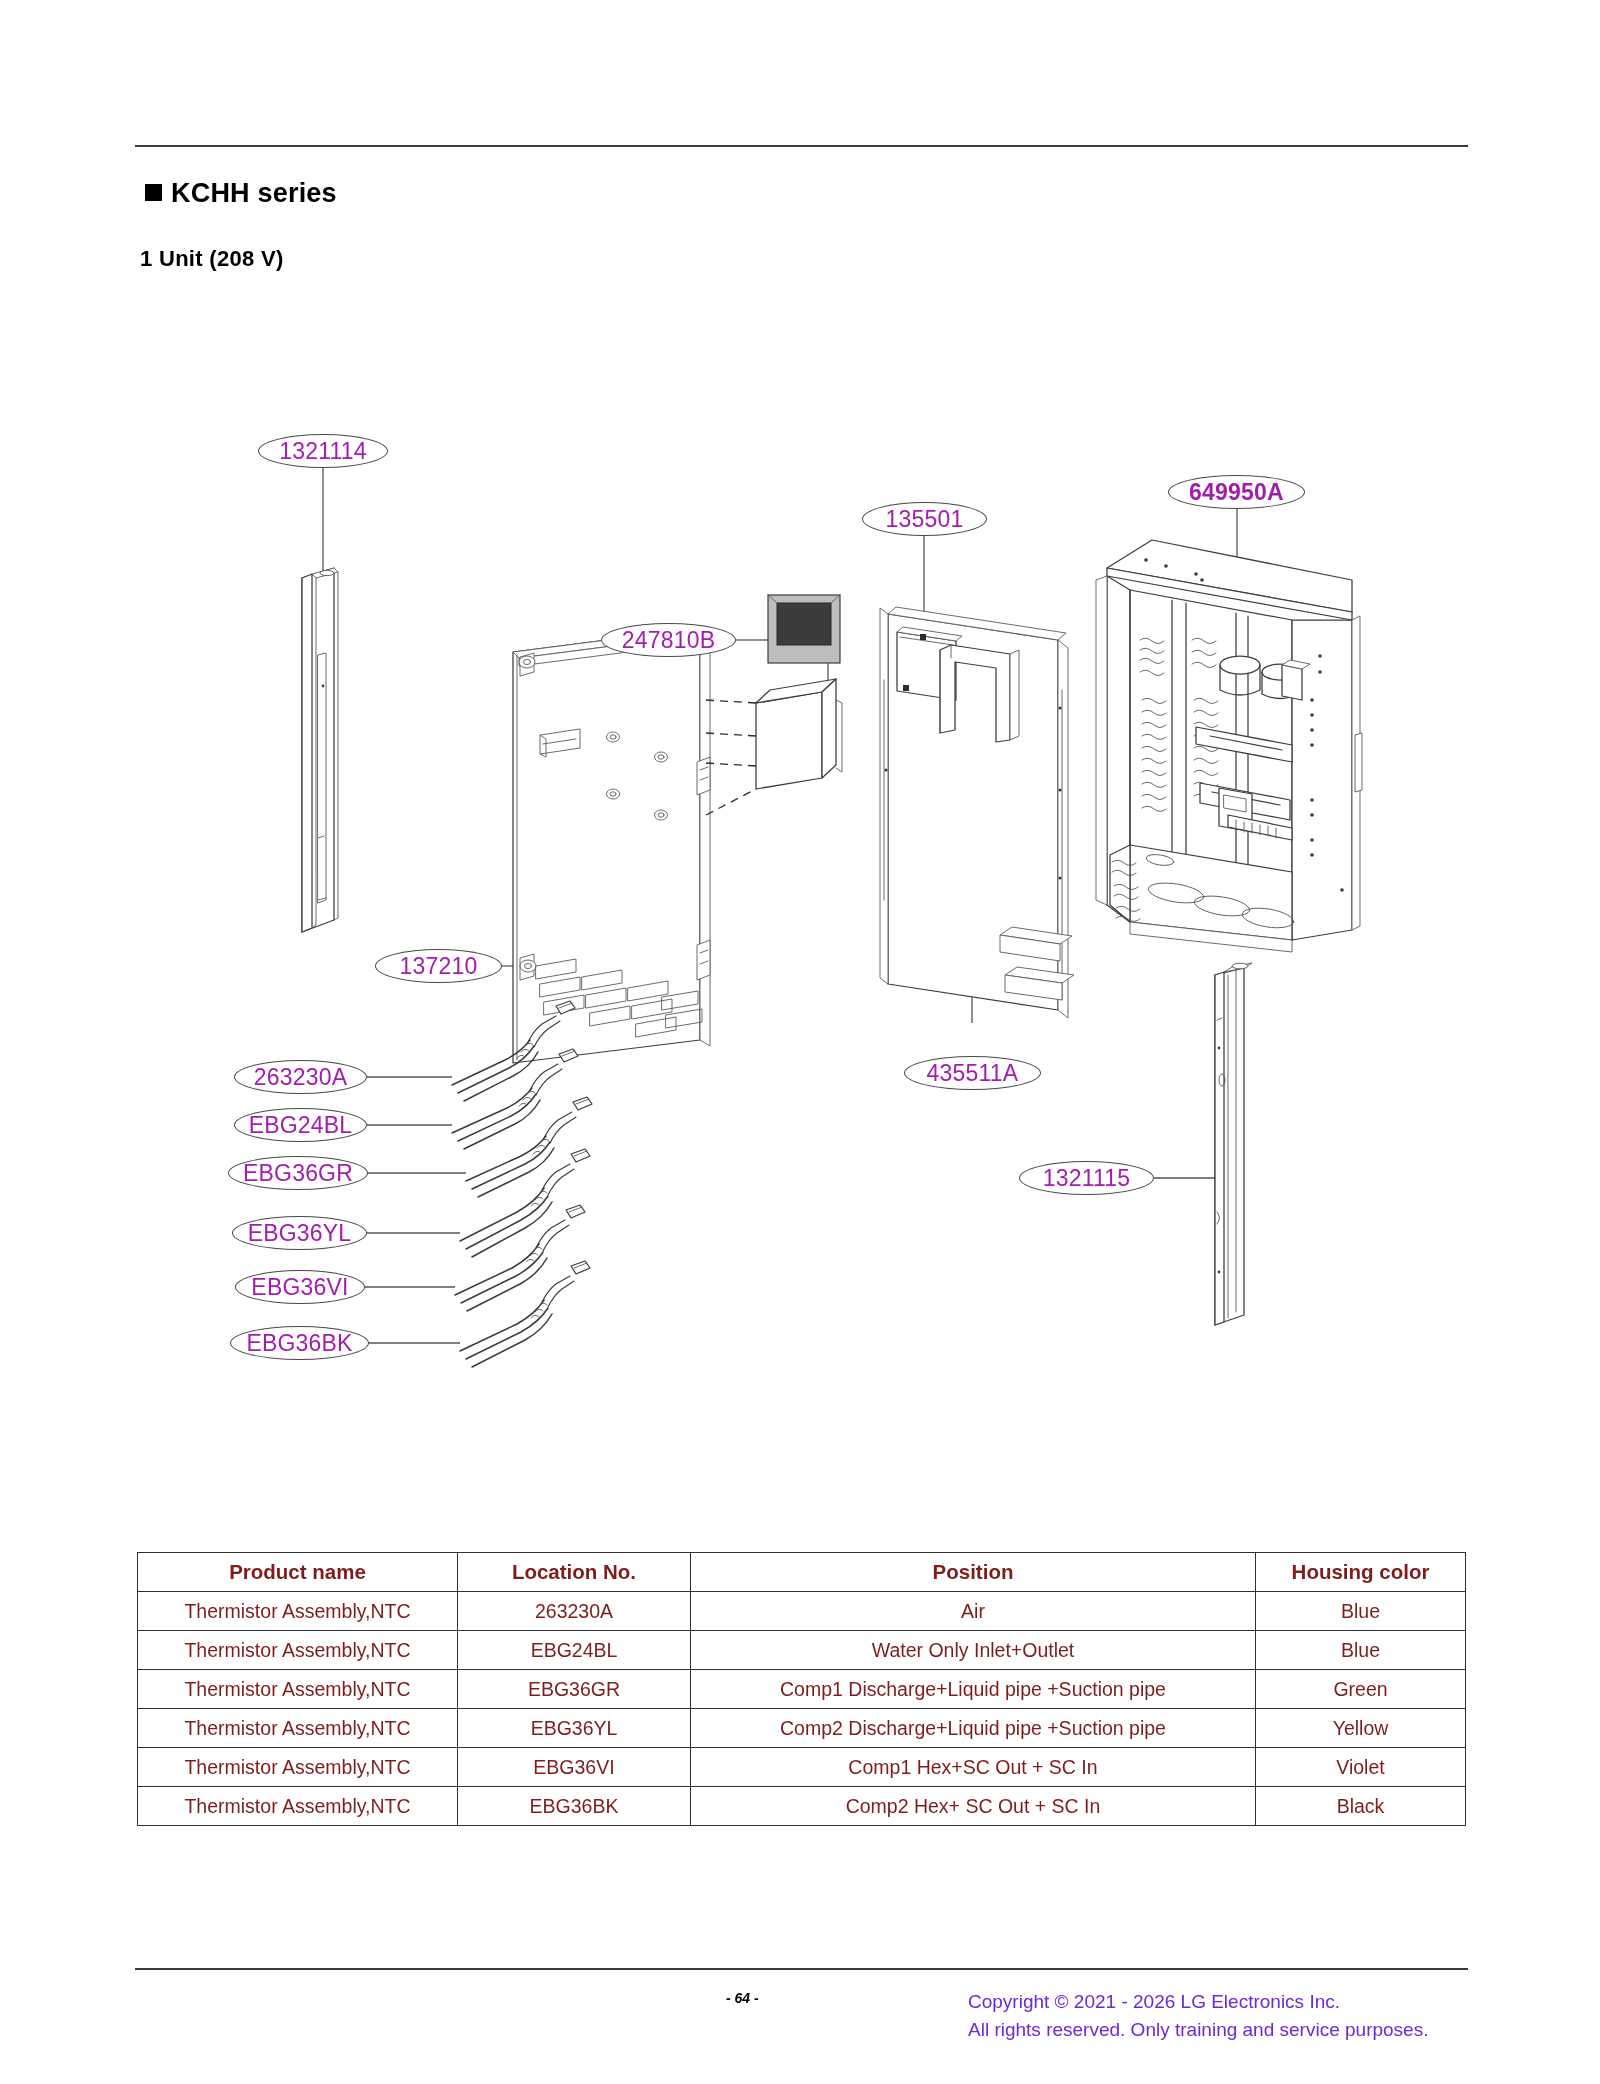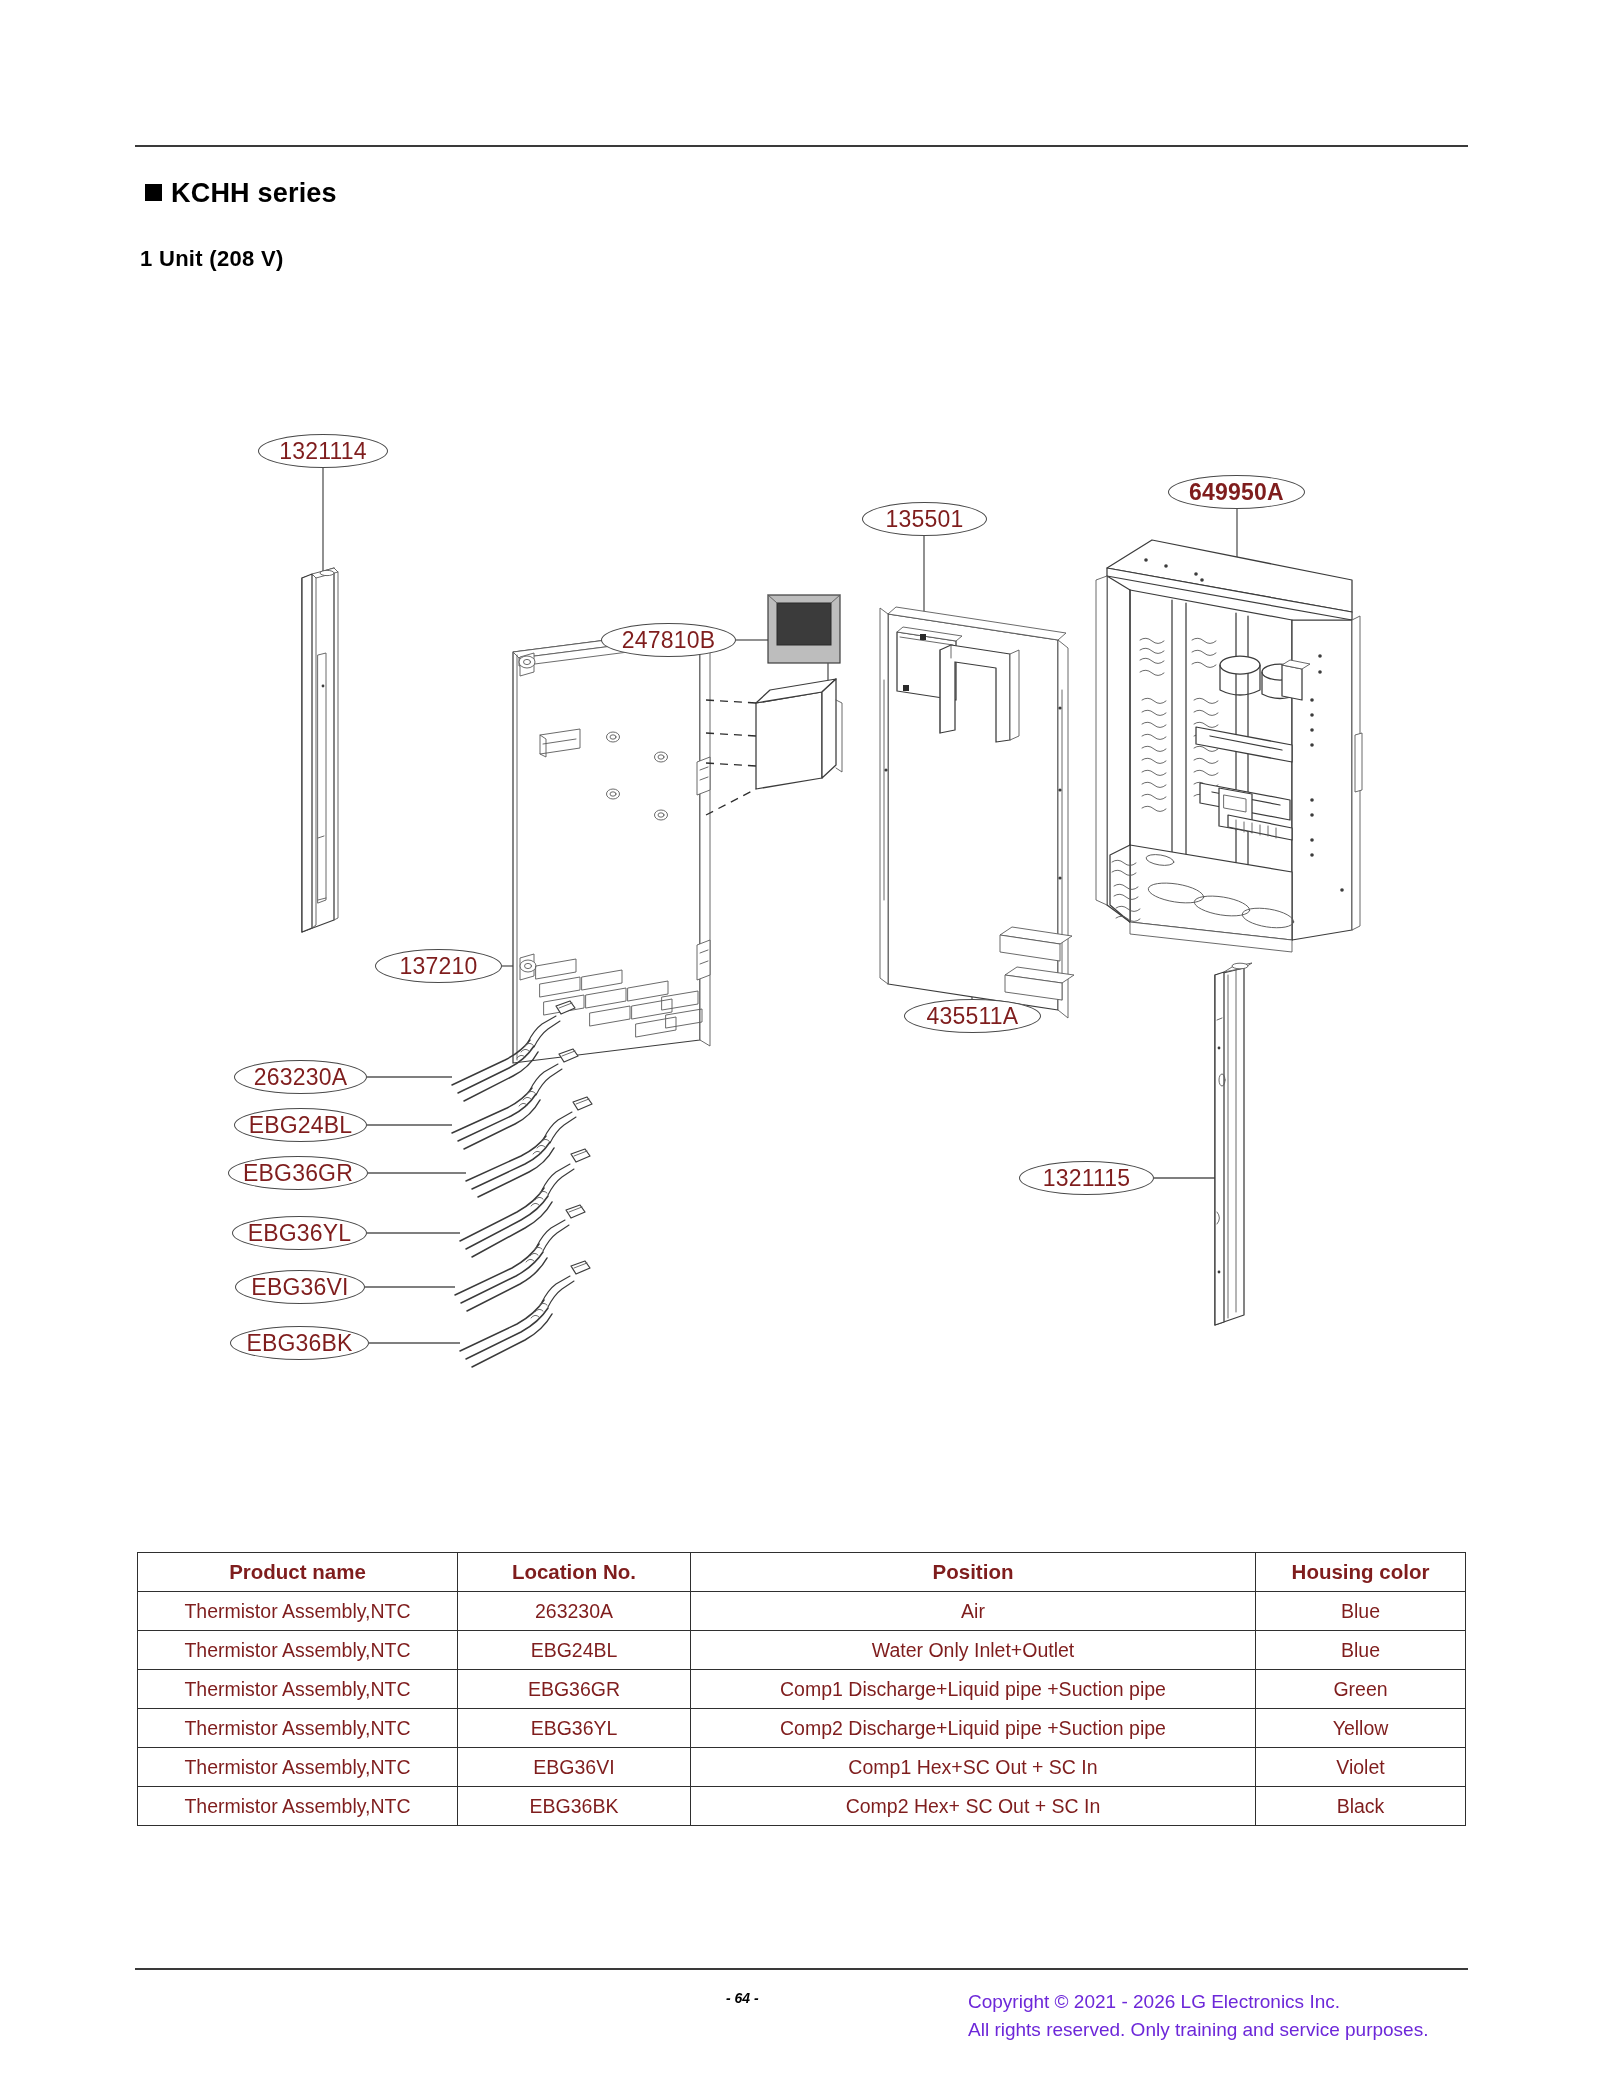--- a/index.html
+++ b/index.html
@@ -83,21 +83,21 @@
   
   .callout {
     position: absolute;
     display: flex;
     align-items: center;
     justify-content: center;
     border: 1.4px solid #4a4a4a;
     border-radius: 50%;
     background: #ffffff;
     font-size: 23px;
-    color: #7f1d1d;
+    color: #a21caf;
     white-space: nowrap;
     letter-spacing: 0.2px;
     box-sizing: border-box;
   }
 
   
   .parts-table {
     position: absolute;
     left: 137px;
     top: 1552px;
@@ -532,21 +532,21 @@
       </g>
     </svg>
   </div>
 
   <div id="callout-layer">
       <div class="callout" style="left: 258px; top: 434px; width: 130px; height: 34px;">1321114</div>
       <div class="callout" style="left: 601px; top: 623px; width: 135px; height: 34px;">247810B</div>
       <div class="callout" style="left: 862px; top: 502px; width: 125px; height: 34px;">135501</div>
       <div class="callout" style="left: 1168px; top: 475px; width: 137px; height: 34px; font-weight: bold;">649950A</div>
       <div class="callout" style="left: 375px; top: 949px; width: 127px; height: 34px;">137210</div>
-      <div class="callout" style="left: 904px; top: 999px; width: 137px; height: 34px;">435511A</div>
+      <div class="callout" style="left: 904px; top: 1056px; width: 137px; height: 34px;">435511A</div>
       <div class="callout" style="left: 1019px; top: 1161px; width: 135px; height: 34px;">1321115</div>
       <div class="callout" style="left: 234px; top: 1060px; width: 133px; height: 34px;">263230A</div>
       <div class="callout" style="left: 234px; top: 1108px; width: 133px; height: 34px;">EBG24BL</div>
       <div class="callout" style="left: 228px; top: 1156px; width: 140px; height: 34px;">EBG36GR</div>
       <div class="callout" style="left: 232px; top: 1216px; width: 135px; height: 34px;">EBG36YL</div>
       <div class="callout" style="left: 235px; top: 1270px; width: 130px; height: 34px;">EBG36VI</div>
       <div class="callout" style="left: 230px; top: 1326px; width: 139px; height: 34px;">EBG36BK</div>
     </div>
 
   <table class="parts-table">

